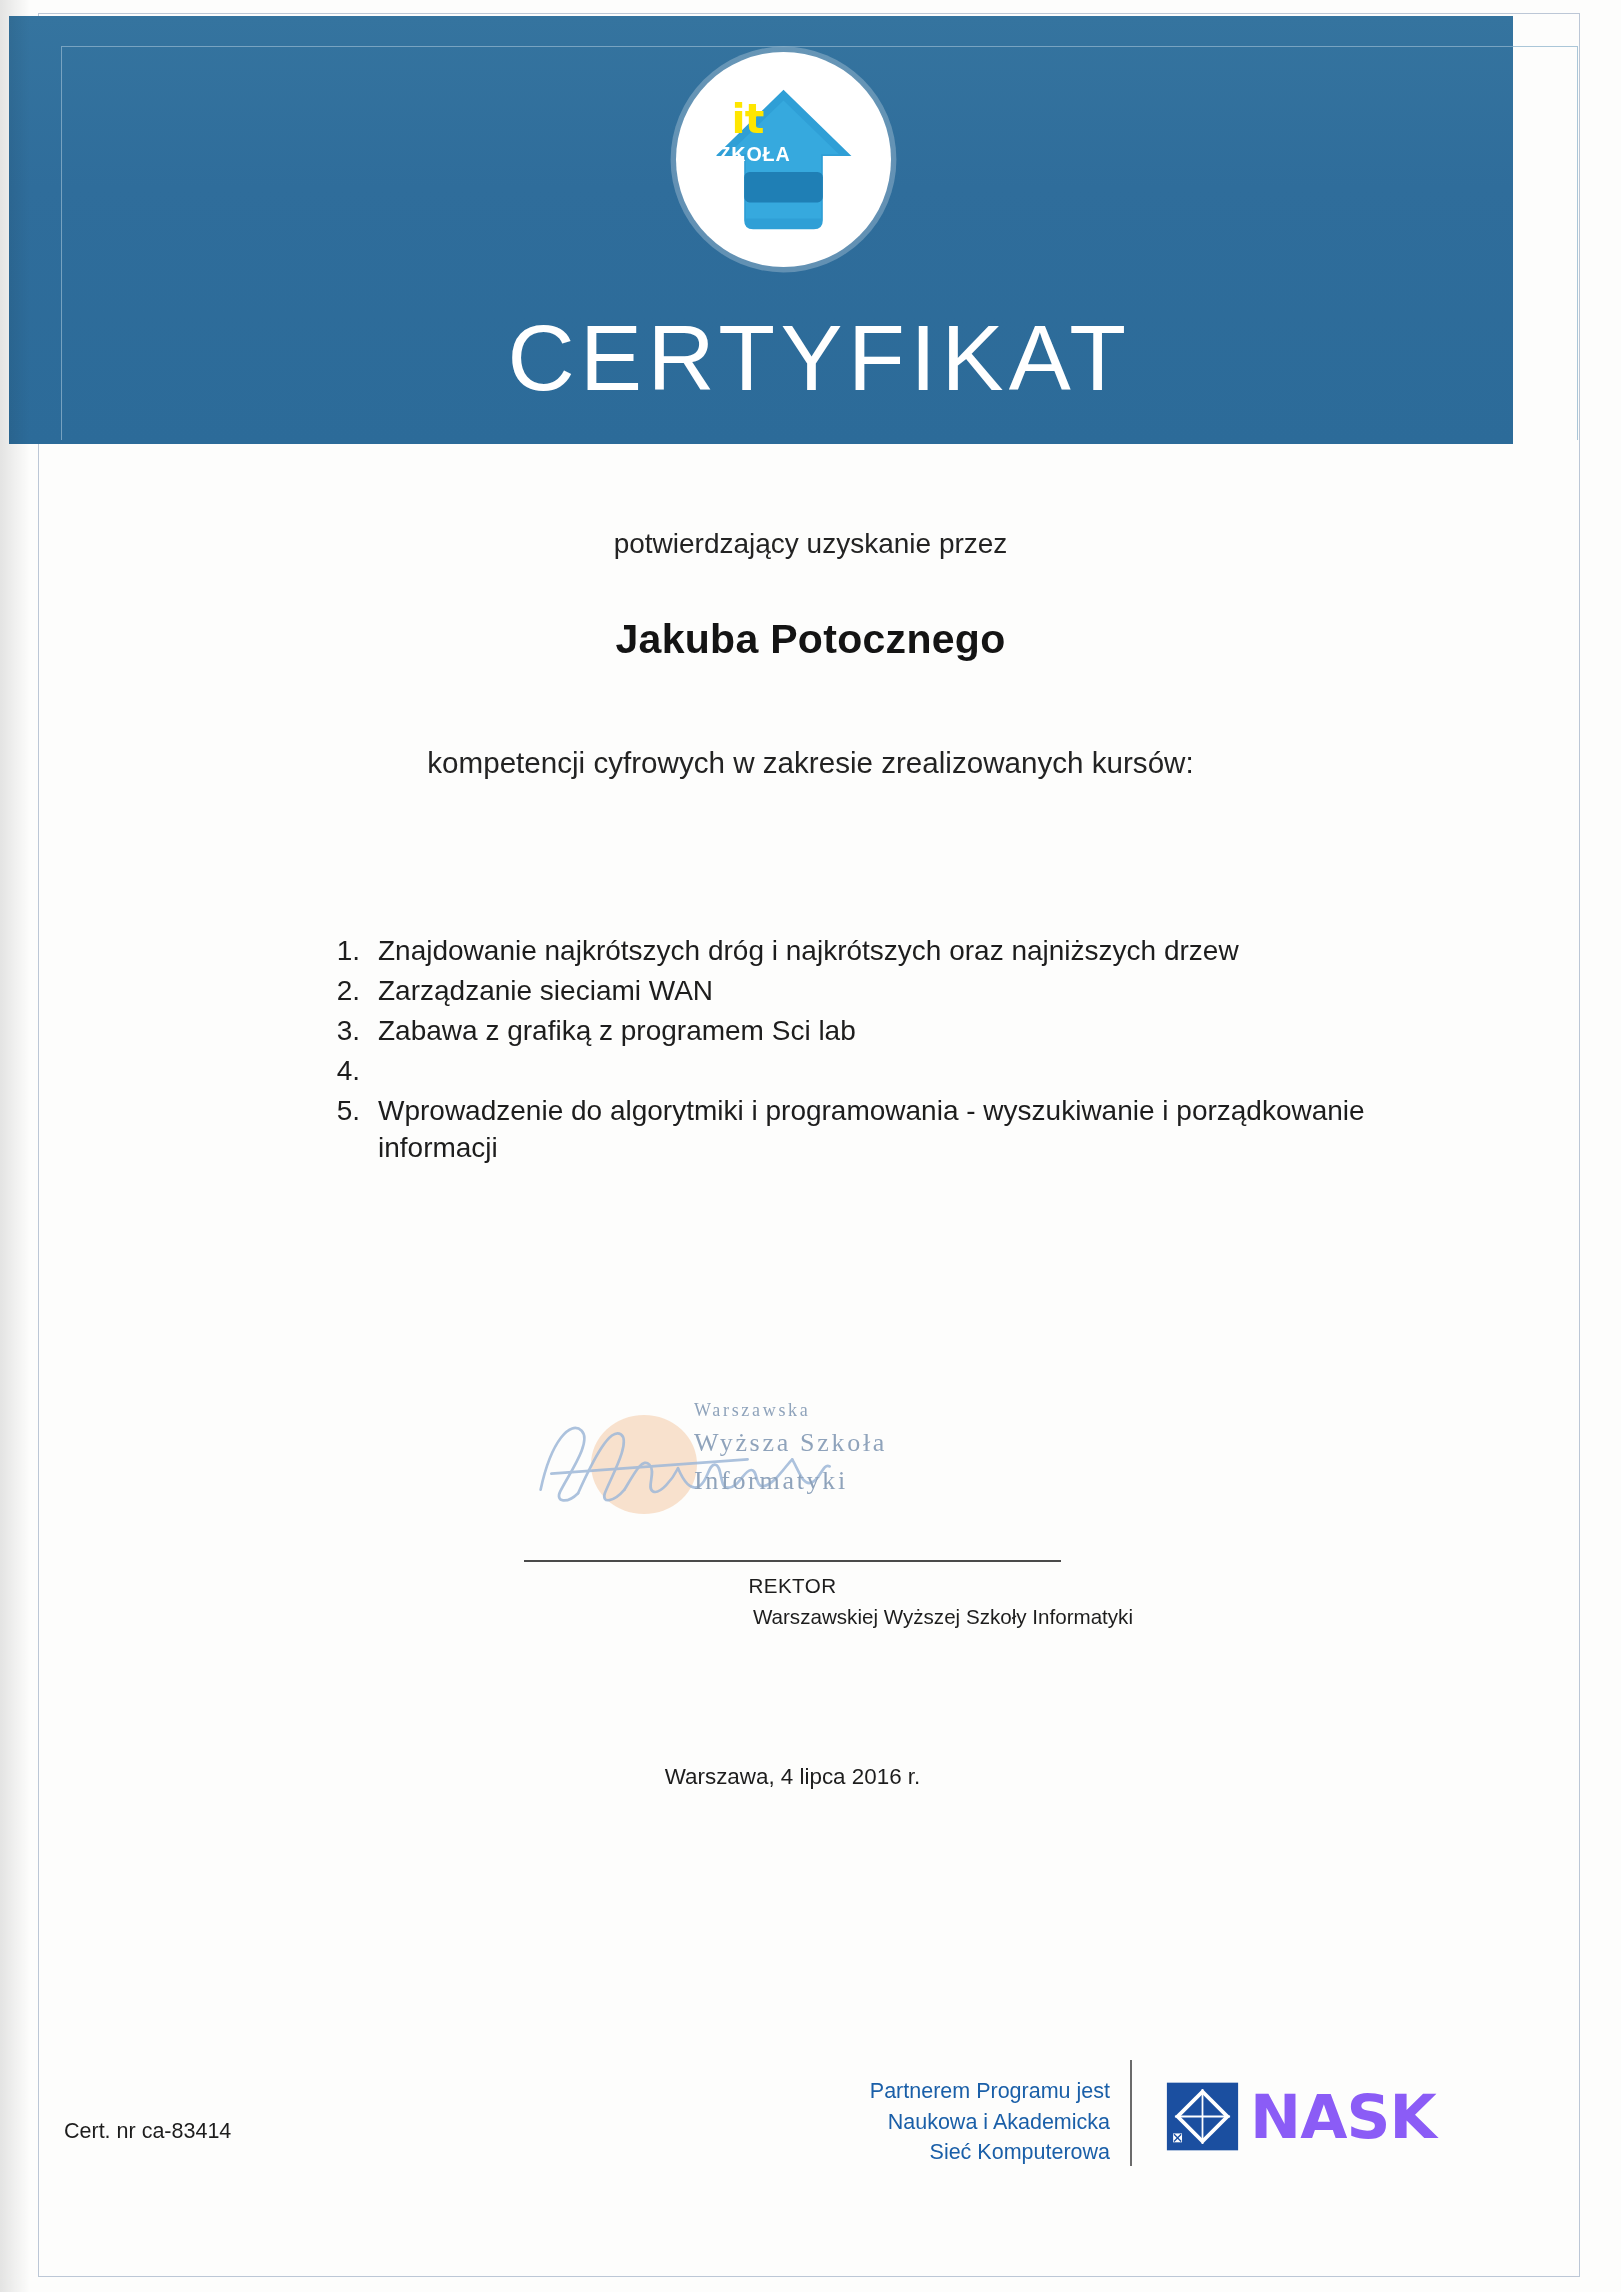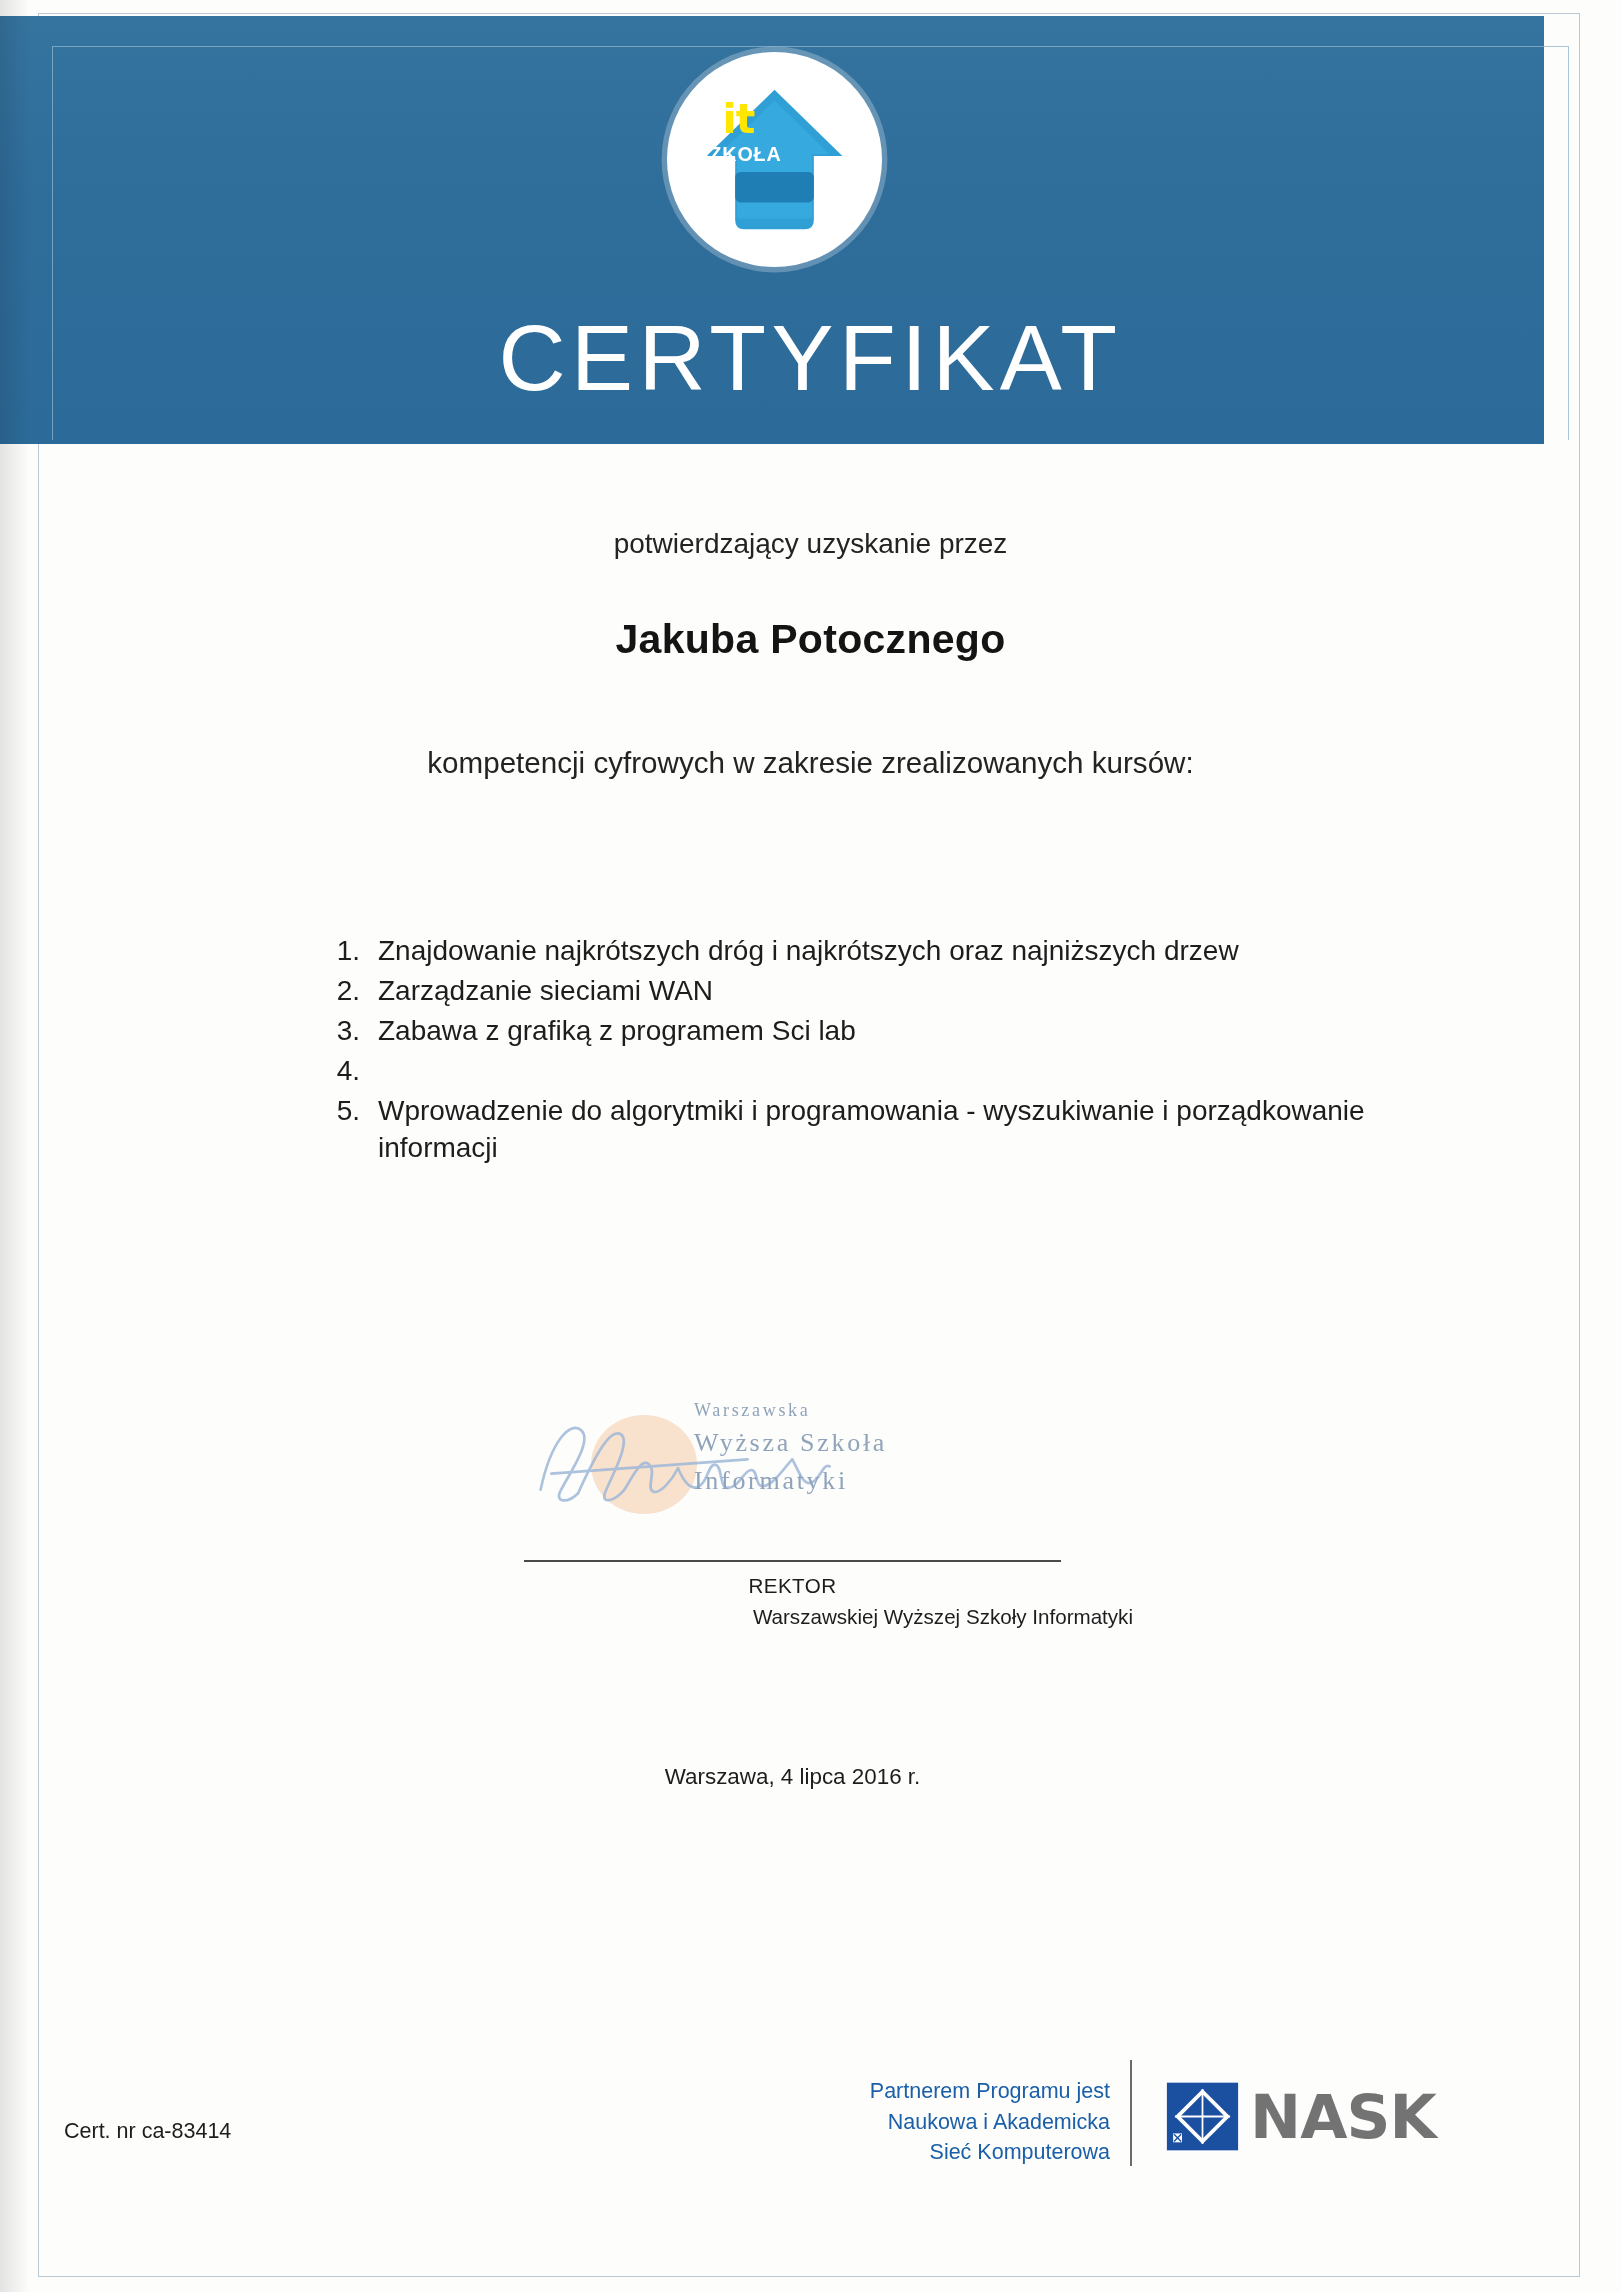--- a/index.html
+++ b/index.html
@@ -31,26 +31,25 @@
     top: 12.5px;
     width: 1542px;
     height: 2264px;
     border: 1.8px solid #bcc7d6;
     box-sizing: border-box;
   }
 
   
   .header-band {
     position: absolute;
-    left: 0;
+    left: 9px;
     top: 16px;
     width: 1504px;
     height: 428px;
     background: linear-gradient(180deg, #35749f 0%, #2f6d9b 40%, #2c6b99 100%);
-    padding-left: 40px;
   }
   .header-inner-line {
     position: absolute;
     left: 52px;
     top: 30px;
     width: 1517px;
     height: 394px;
     border: 1.8px solid #8fb4cd;
     border-bottom: none;
     box-sizing: border-box;
@@ -286,21 +285,21 @@
   .nask-mark {
     width: 77px;
     height: 73px;
     flex: none;
     position: relative;
   }
   .nask-word {
     font-family: "DejaVu Sans", sans-serif;
     font-weight: bold;
     font-size: 61px;
-    color: #737373;
+    color: #8b5cf6;
     letter-spacing: -0.9px;
     margin-left: 9px;
     line-height: 1;
   }
   .cert-no {
     position: absolute;
     left: 64px;
     top: 2119px;
     font-size: 21.5px;
     color: #1d1d1d;

